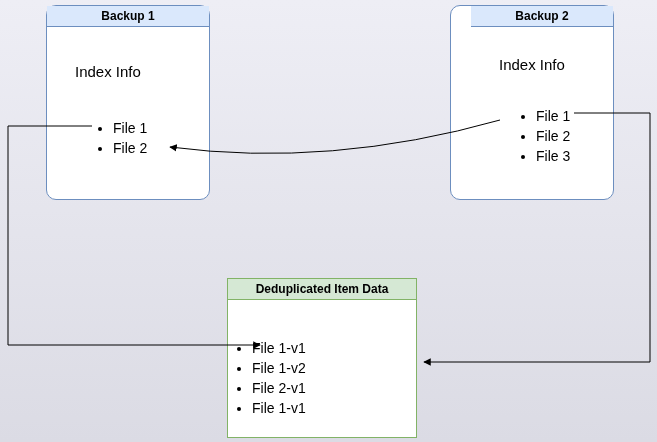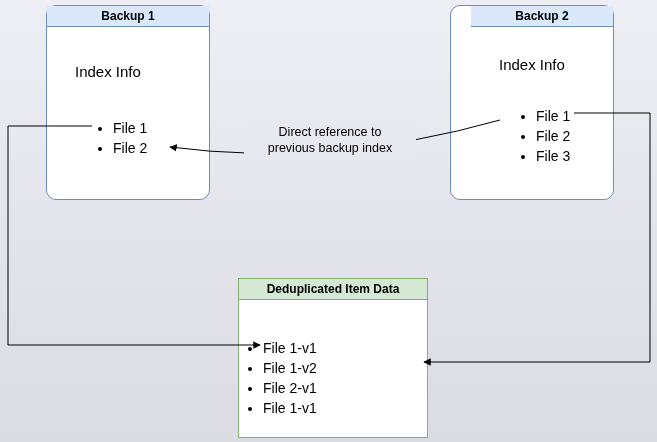--- a/index.html
+++ b/index.html
@@ -21,21 +21,21 @@
   .node.green{border-color:#82b366;}
   .node-header{
     height:20px;line-height:20px;
     text-align:center;
     font-size:12px;font-weight:bold;
   }
   .blue .node-header{background:#dae8fc;border-bottom:1px solid #6c8ebf;}
   .green .node-header{background:#d5e8d4;border-bottom:1px solid #82b366;}
   #backup1{left:46px;top:5px;width:164px;height:195px;}
   #backup2{left:450px;top:5px;width:164px;height:195px;padding-left:20px;}
-  #dedup{left:238px;top:278px;width:190px;height:160px;}
+  #dedup{left:227px;top:278px;width:190px;height:160px;}
   .subtitle{font-size:15px;line-height:17px;}
   #backup1 .subtitle{margin:36px 0 0 28px;}
   #backup2 .subtitle{margin:29px 0 0 28px;}
   ul.file-list{margin:0;list-style:disc;font-size:14px;}
   ul.file-list li{line-height:20px;}
   #backup1 ul.file-list{margin-top:38px;padding-left:66px;}
   #backup2 ul.file-list{margin-top:33px;padding-left:65px;}
   #dedup  ul.file-list{margin-top:38px;padding-left:24px;}
   .connectors{
     position:absolute;left:0;top:0;width:657px;height:442px;
@@ -89,16 +89,14 @@
       </marker>
     </defs>
 
     <path d="M 500 120 Q 330 168 170 147" fill="none" stroke="#000000" stroke-width="1" marker-end="url(#arrow)"></path>
 
     <path d="M 92 126 L 8 126 L 8 345 L 260 345" fill="none" stroke="#000000" stroke-width="1" marker-end="url(#arrow)"></path>
 
     <path d="M 574 113 L 650 113 L 650 362 L 424 362" fill="none" stroke="#000000" stroke-width="1" marker-end="url(#arrow)"></path>
   </svg>
 
-  <div class="edge-label">Direct reference to
-previous backup index</div>
 
 </div>
 
 </body></html>

